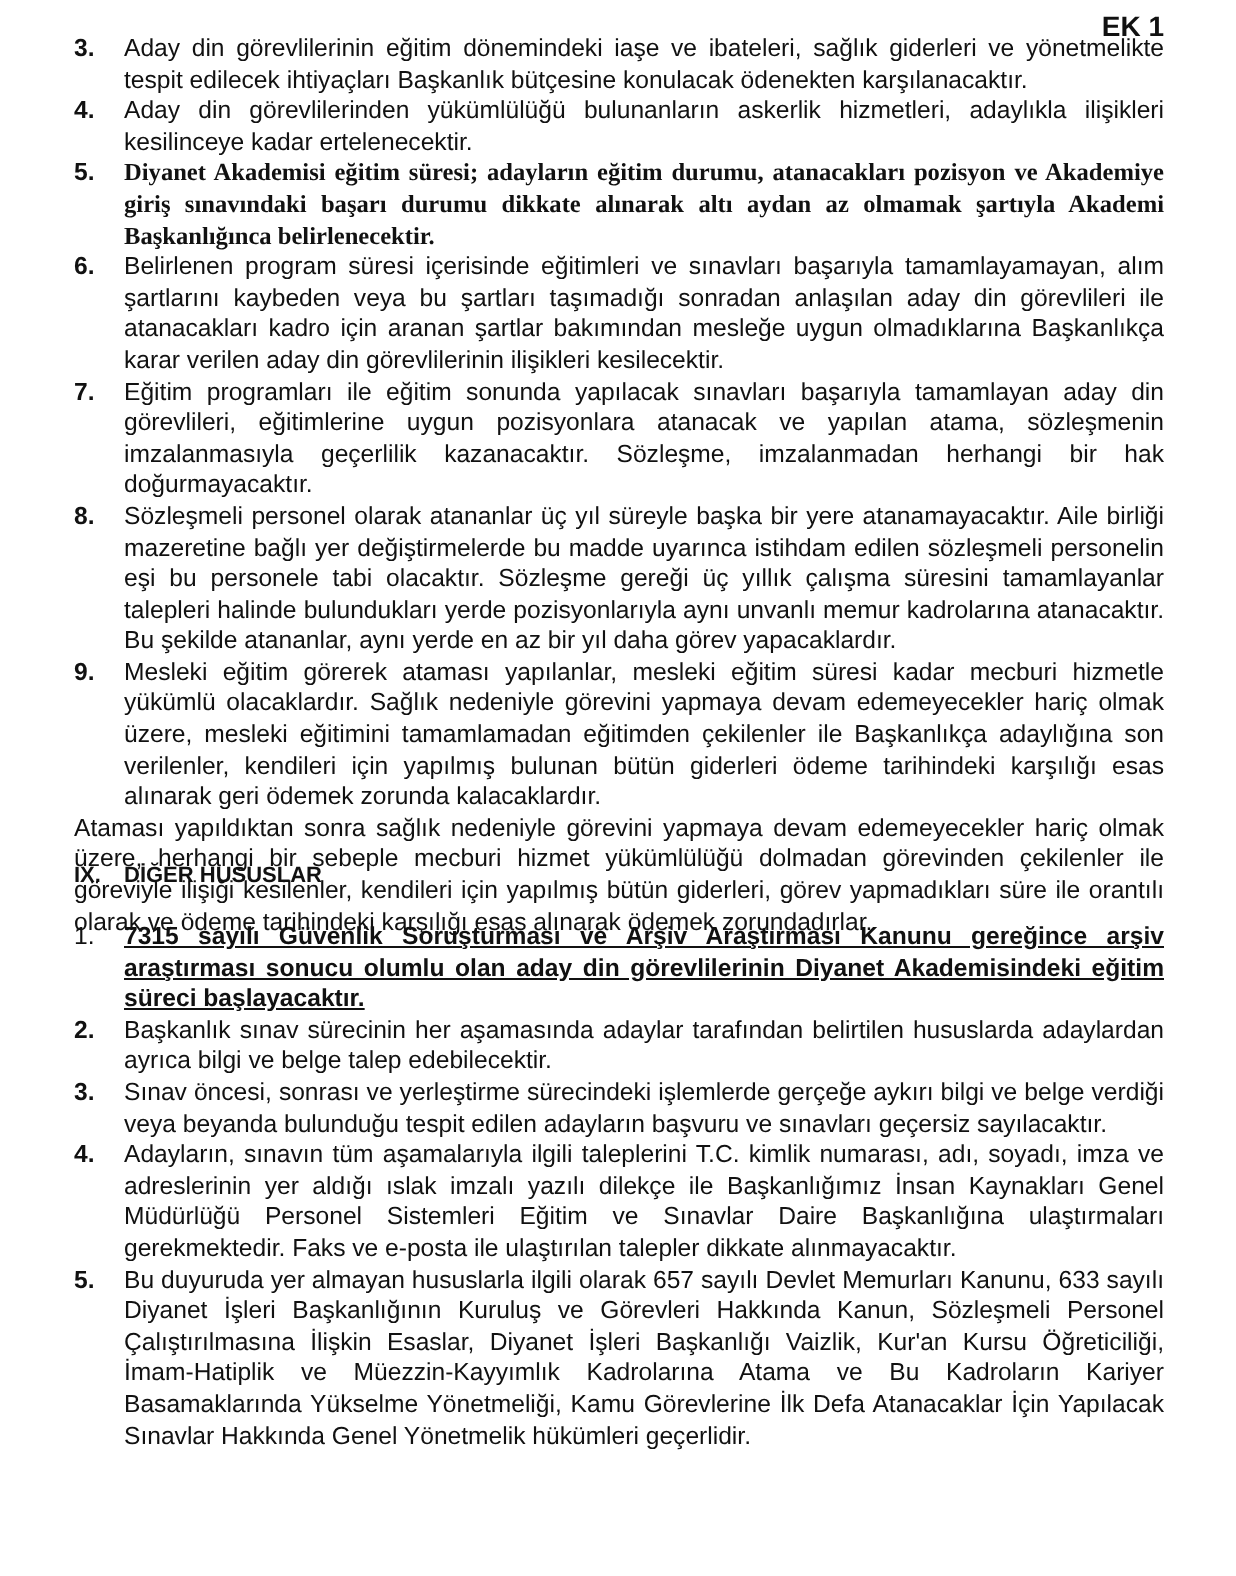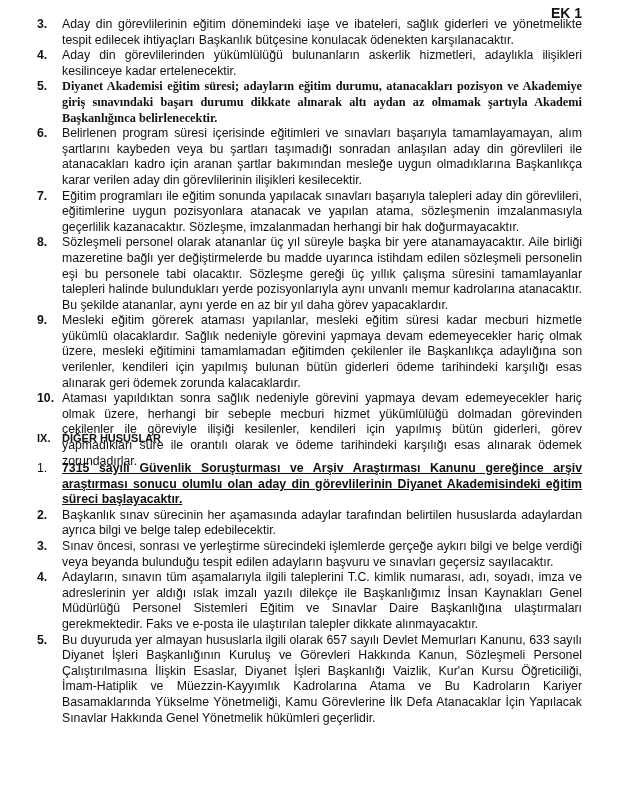--- a/index.html
+++ b/index.html
@@ -37,32 +37,31 @@
     <div class="item">
         <span class="num">5.</span>
         <span class="txt bold">Diyanet Akademisi eğitim süresi; adayların eğitim durumu, atanacakları pozisyon ve Akademiye giriş sınavındaki başarı durumu dikkate alınarak altı aydan az olmamak şartıyla Akademi Başkanlığınca belirlenecektir.</span>
       </div>
     <div class="item">
         <span class="num">6.</span>
         <span class="txt">Belirlenen program süresi içerisinde eğitimleri ve sınavları başarıyla tamamlayamayan, alım şartlarını kaybeden veya bu şartları taşımadığı sonradan anlaşılan aday din görevlileri ile atanacakları kadro için aranan şartlar bakımından mesleğe uygun olmadıklarına Başkanlıkça karar verilen aday din görevlilerinin ilişikleri kesilecektir.</span>
       </div>
     <div class="item">
         <span class="num">7.</span>
-        <span class="txt">Eğitim programları ile eğitim sonunda yapılacak sınavları başarıyla talepleri aday din görevlileri, eğitimlerine uygun pozisyonlara atanacak ve yapılan atama, sözleşmenin imzalanmasıyla geçerlilik kazanacaktır. Sözleşme, imzalanmadan herhangi bir hak doğurmayacaktır.</span>
+        <span class="txt">Eğitim programları ile eğitim sonunda yapılacak sınavları başarıyla tamamlayan aday din görevlileri, eğitimlerine uygun pozisyonlara atanacak ve yapılan atama, sözleşmenin imzalanmasıyla geçerlilik kazanacaktır. Sözleşme, imzalanmadan herhangi bir hak doğurmayacaktır.</span>
       </div>
     <div class="item">
         <span class="num">8.</span>
         <span class="txt">Sözleşmeli personel olarak atananlar üç yıl süreyle başka bir yere atanamayacaktır. Aile birliği mazeretine bağlı yer değiştirmelerde bu madde uyarınca istihdam edilen sözleşmeli personelin eşi bu personele tabi olacaktır. Sözleşme gereği üç yıllık çalışma süresini tamamlayanlar talepleri halinde bulundukları yerde pozisyonlarıyla aynı unvanlı memur kadrolarına atanacaktır. Bu şekilde atananlar, aynı yerde en az bir yıl daha görev yapacaklardır.</span>
       </div>
     <div class="item">
         <span class="num">9.</span>
         <span class="txt">Mesleki eğitim görerek ataması yapılanlar, mesleki eğitim süresi kadar mecburi hizmetle yükümlü olacaklardır. Sağlık nedeniyle görevini yapmaya devam edemeyecekler hariç olmak üzere, mesleki eğitimini tamamlamadan eğitimden çekilenler ile Başkanlıkça adaylığına son verilenler, kendileri için yapılmış bulunan bütün giderleri ödeme tarihindeki karşılığı esas alınarak geri ödemek zorunda kalacaklardır.</span>
       </div>
     <div class="item">
-        <span class="num">10.</span>
         <span class="txt">Ataması yapıldıktan sonra sağlık nedeniyle görevini yapmaya devam edemeyecekler hariç olmak üzere, herhangi bir sebeple mecburi hizmet yükümlülüğü dolmadan görevinden çekilenler ile göreviyle ilişiği kesilenler, kendileri için yapılmış bütün giderleri, görev yapmadıkları süre ile orantılı olarak ve ödeme tarihindeki karşılığı esas alınarak ödemek zorundadırlar.</span>
       </div>
   </div>
 
   <div class="heading">
     <span class="hnum">IX.</span>
     <span>DİĞER HUSUSLAR</span>
   </div>
 
   <div class="list list2">

